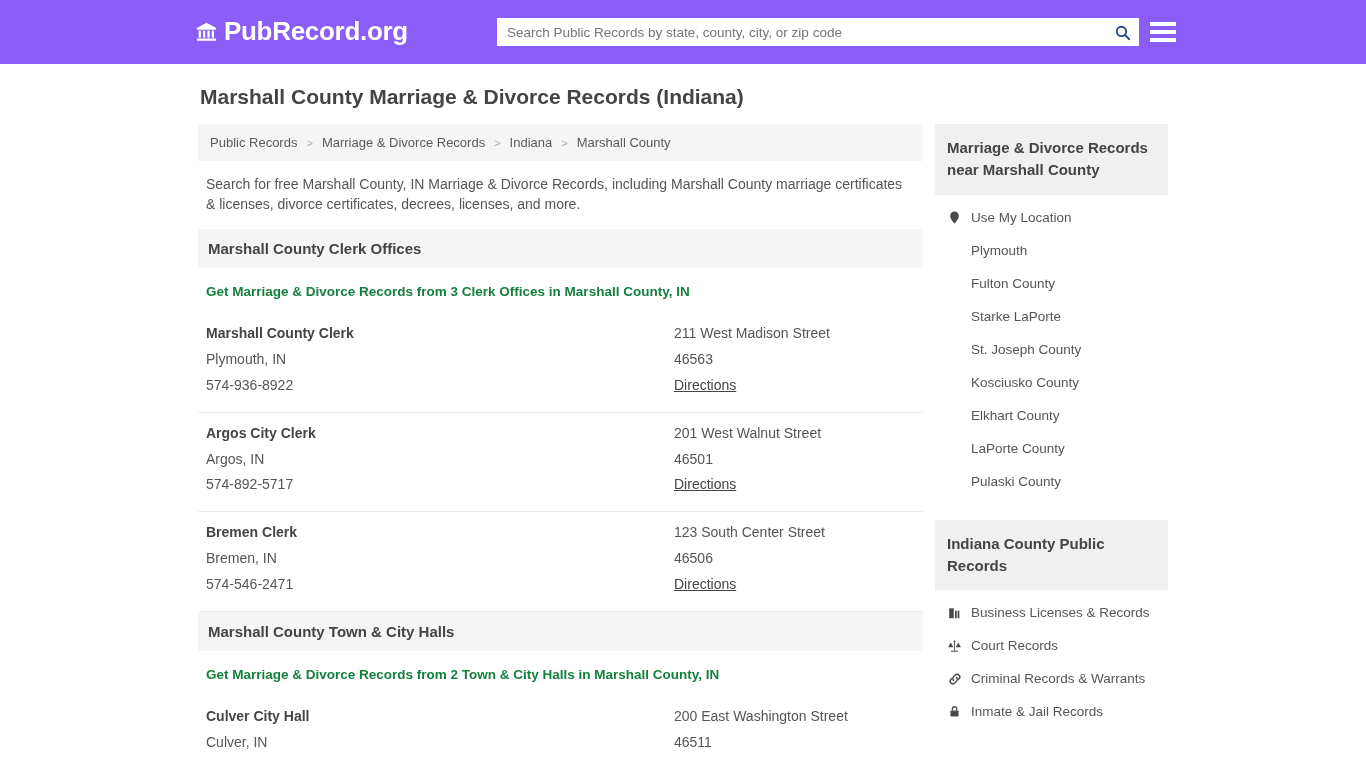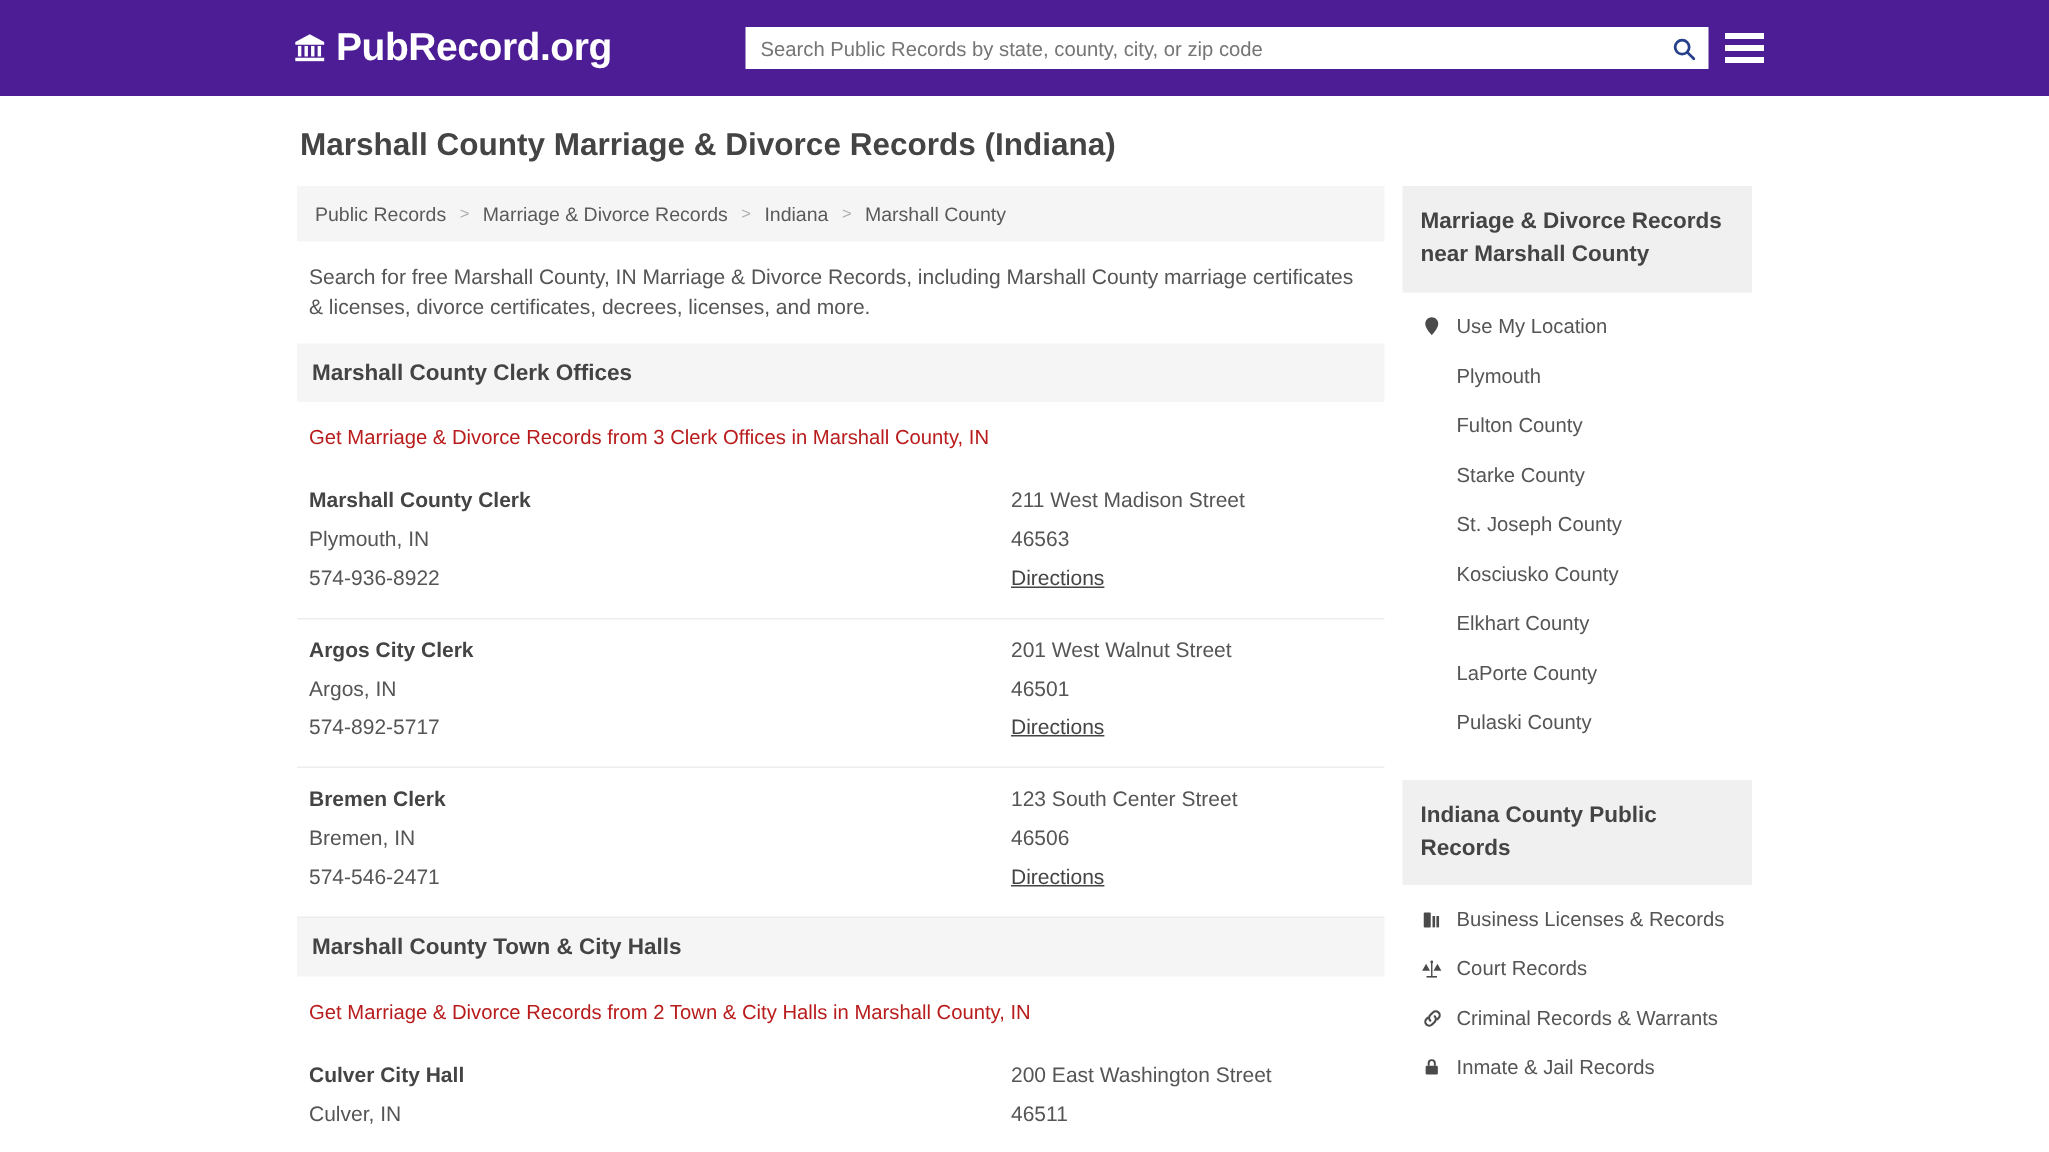--- a/index.html
+++ b/index.html
@@ -9,21 +9,21 @@
     padding: 0;
     width: 1366px;
     height: 768px;
     background: #ffffff;
     font-family: "Liberation Sans", sans-serif;
     overflow: hidden;
   }
 
   
   .site-header {
-    background: #4c1d95;
+    background: #8b5cf6;
     height: 64px;
     width: 100%;
     display: flex;
     align-items: center;
     position: relative;
   }
   .brand {
     position: absolute;
     left: 196px;
     top: 18px;
@@ -159,22 +159,23 @@
   
   .section-head {
     background: #f5f5f5;
     padding: 11px 10px;
     font-size: 15px;
     font-weight: bold;
     color: #444444;
   }
   .section-sub {
     font-size: 13.5px;
-    color: #b91c1c;
+    color: #15803d;
     padding: 16px 8px 14px 8px;
+    font-weight: bold;
   }
 
   
   .listing {
     display: flex;
     padding: 8px 8px 13px 8px;
     border-bottom: 1px solid #ededed;
   }
   .listing:last-child { border-bottom: none; }
   .listing .left { width: 468px; }
@@ -365,21 +366,21 @@
             <a href="#" class="side-item no-icon">
               <span class="ic"></span>
               <span>Plymouth</span>
             </a>
             <a href="#" class="side-item no-icon">
               <span class="ic"></span>
               <span>Fulton County</span>
             </a>
             <a href="#" class="side-item no-icon">
               <span class="ic"></span>
-              <span>Starke County</span>
+              <span>Starke LaPorte</span>
             </a>
             <a href="#" class="side-item no-icon">
               <span class="ic"></span>
               <span>St. Joseph County</span>
             </a>
             <a href="#" class="side-item no-icon">
               <span class="ic"></span>
               <span>Kosciusko County</span>
             </a>
             <a href="#" class="side-item no-icon">

